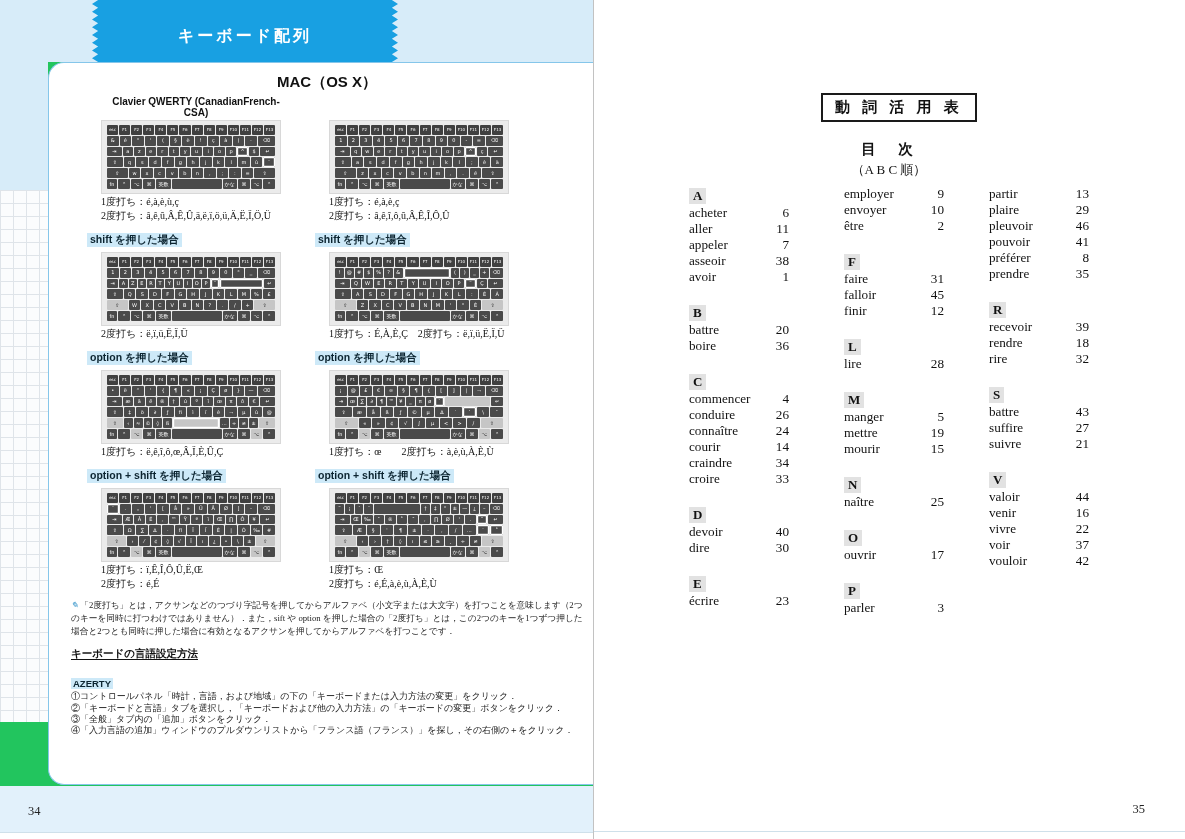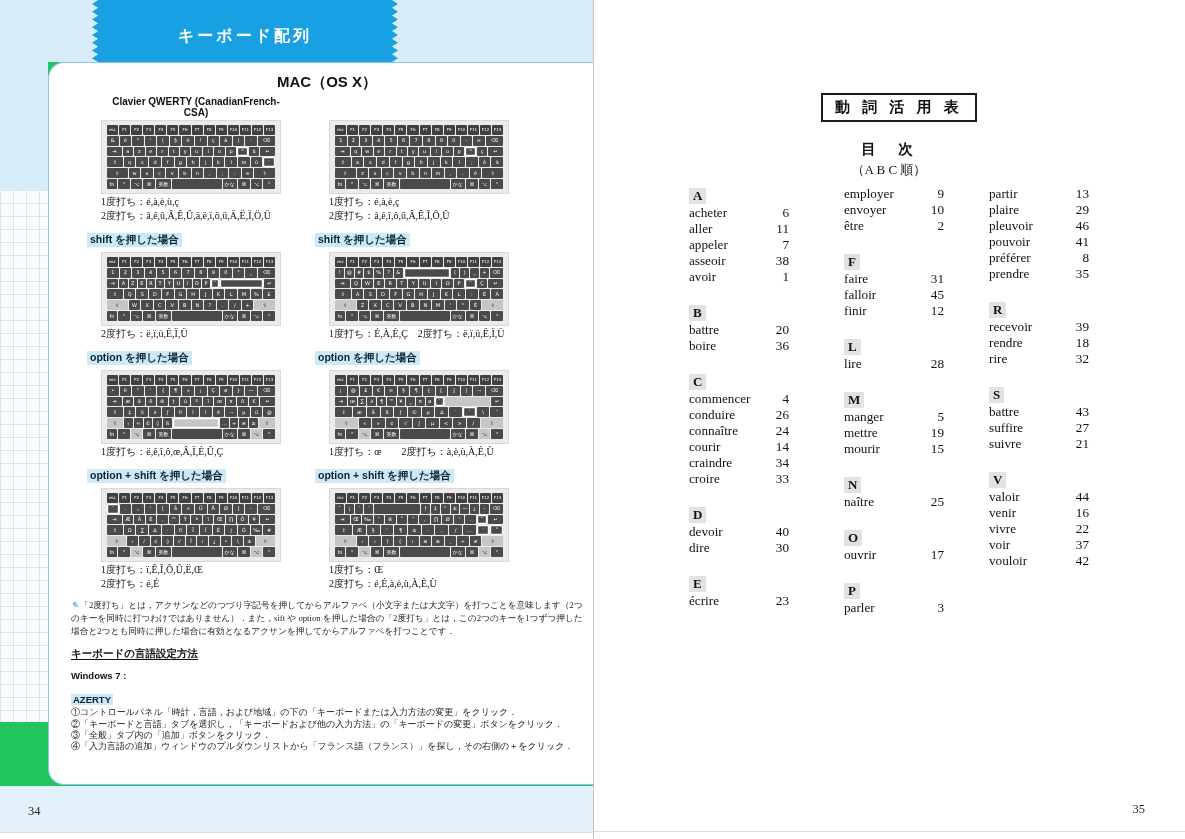--- a/index.html
+++ b/index.html
@@ -871,21 +871,20 @@
               <div class="cap">2度打ち：é,É,à,è,ù,À,È,Ù</div>
             </div>
           </div>
         </div>
 
       <div class="note"><span class="marker">✎</span><span>「2度打ち」とは，アクサンなどのつづり字記号を押してからアルファベ（小文字または大文字）を打つことを意味します（2つのキーを同時に打つわけではありません）．また，sift や option を押した場合の「2度打ち」とは，この2つのキーを1つずつ押した場合と2つとも同時に押した場合に有効となるアクサンを押してからアルファベを打つことです．</span></div>
 
       <div class="setH">キーボードの言語設定方法</div>
 
 
-      <div class="winline">Windows 7 :</div>
       <div class="hlline"><span class="hl">AZERTY</span></div>
 
       <div id="steps">
           <div class="step">①コントロールパネル「時計，言語，および地域」の下の「キーボードまたは入力方法の変更」をクリック．</div>
           <div class="step">②「キーボードと言語」タブを選択し，「キーボードおよび他の入力方法」の「キーボードの変更」ボタンをクリック．</div>
           <div class="step">③「全般」タブ内の「追加」ボタンをクリック．</div>
           <div class="step">④「入力言語の追加」ウィンドウのプルダウンリストから「フランス語（フランス）」を探し，その右側の＋をクリック．</div>
         </div>
 
       

